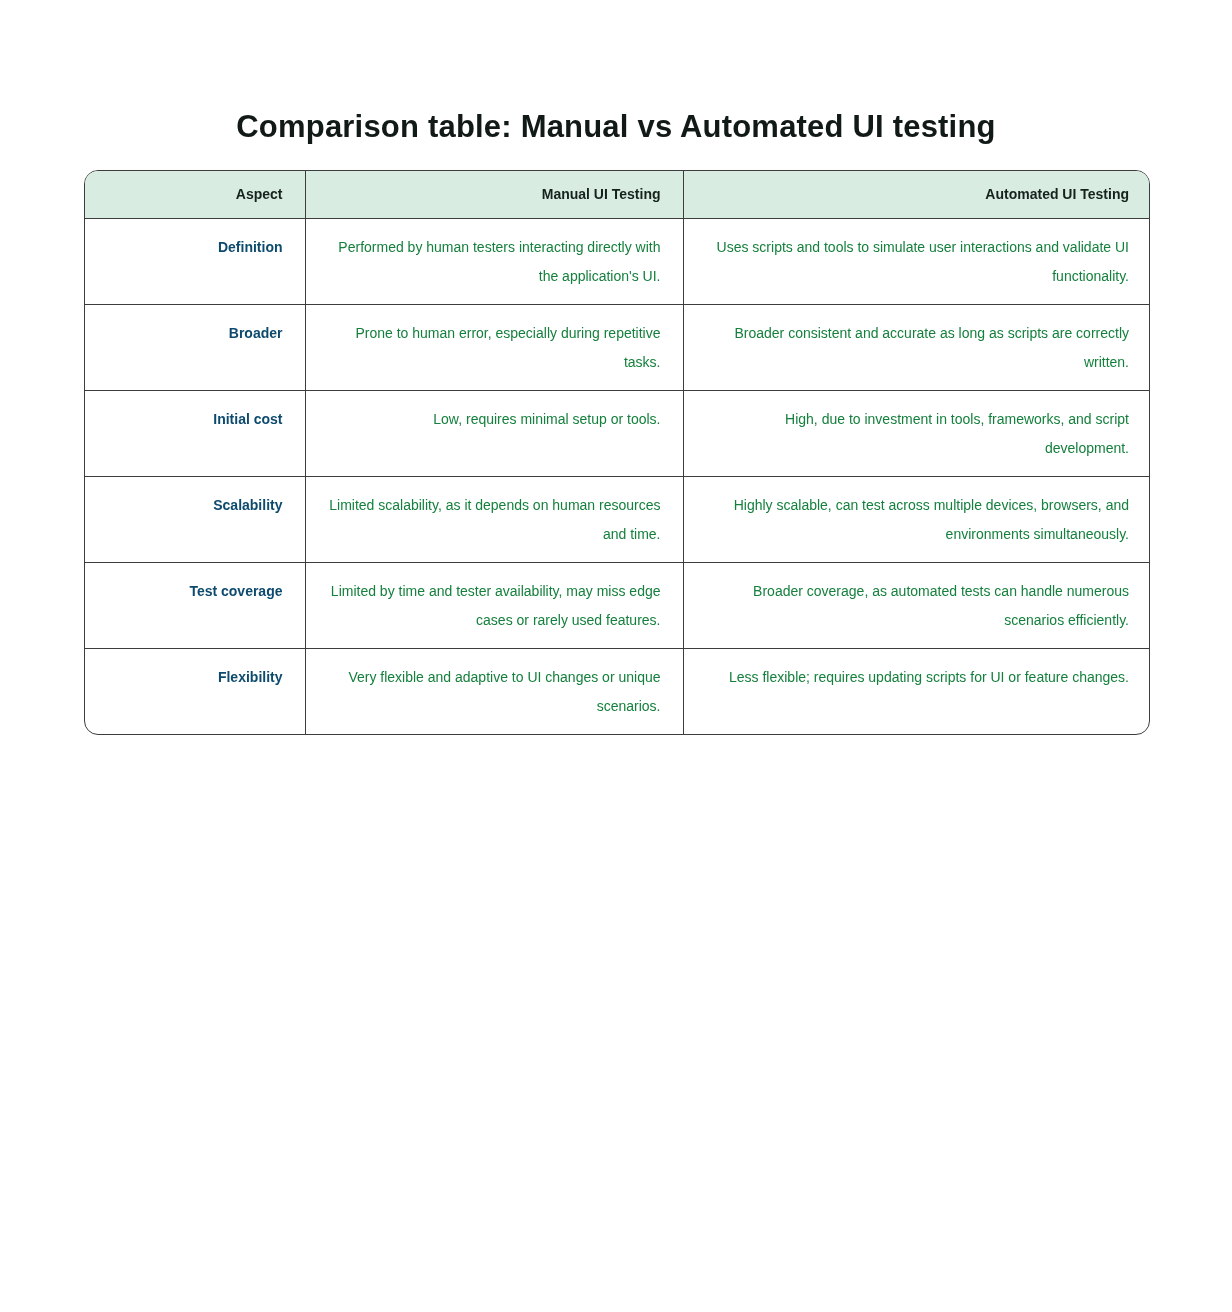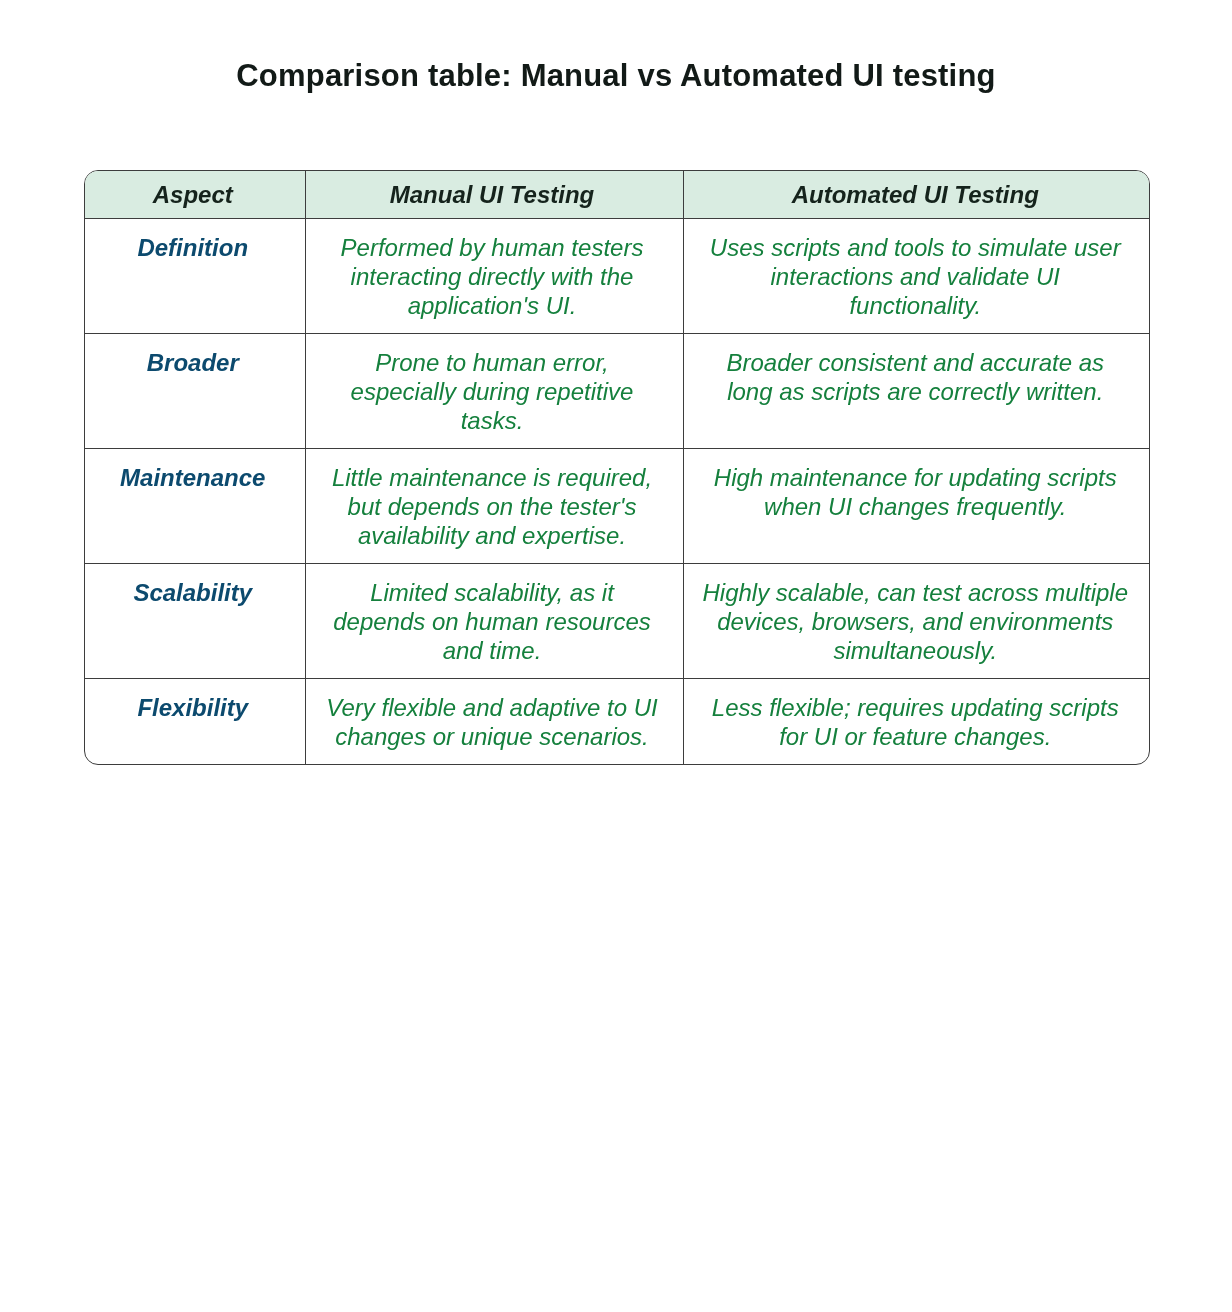--- a/index.html
+++ b/index.html
@@ -8,21 +8,21 @@
     font-family: "Liberation Sans", "DejaVu Sans", sans-serif;
     color: #2b2b2b;
   }
   .page {
     width: 1232px;
     height: 1312px;
     background: #ffffff;
     position: relative;
   }
   .page-title {
-    padding-top: 58px;
+    padding-top: 109px;
     text-align: center;
     font-size: 31px;
     font-weight: 700;
     color: #121a17;
     letter-spacing: 0.2px;
   }
   .table-wrap {
     position: absolute;
     left: 84px;
     top: 170px;
@@ -37,25 +37,24 @@
     width: 100%;
     table-layout: fixed;
   }
   col.col-aspect    { width: 220px; }
   col.col-manual    { width: 378px; }
   col.col-automated { width: 468px; }
   th, td {
     border-right: 1px solid #3d3d3d;
     border-bottom: 1px solid #3d3d3d;
     vertical-align: top;
-    text-align: center;
-    font-size: 24px;
+    text-align: right;
+    font-size: 14px;
     line-height: 29px;
     padding: 14px 22px 13px 18px;
-    font-style: italic;
   }
   th:last-child, td:last-child { border-right: none; }
   tr:last-child td { border-bottom: none; }
   thead th {
     background: #d9ece1;
     color: #15231c;
     font-weight: 700;
     padding-top: 9px;
     padding-bottom: 9px;
   }
@@ -90,28 +89,33 @@
           <td class="aspect-cell">Definition</td>
           <td class="desc-cell">Performed by human testers interacting directly with the application's UI.</td>
           <td class="desc-cell">Uses scripts and tools to simulate user interactions and validate UI functionality.</td>
         </tr>
         <tr>
           <td class="aspect-cell">Broader</td>
           <td class="desc-cell">Prone to human error, especially during repetitive tasks.</td>
           <td class="desc-cell">Broader consistent and accurate as long as scripts are correctly written.</td>
         </tr>
         <tr>
-          <td class="aspect-cell">Maintenance</td>
-          <td class="desc-cell">Little maintenance is required, but depends on the tester's availability and expertise.</td>
-          <td class="desc-cell">High maintenance for updating scripts when UI changes frequently.</td>
+          <td class="aspect-cell">Initial cost</td>
+          <td class="desc-cell">Low, requires minimal setup or tools.</td>
+          <td class="desc-cell">High, due to investment in tools, frameworks, and script development.</td>
         </tr>
         <tr>
           <td class="aspect-cell">Scalability</td>
           <td class="desc-cell">Limited scalability, as it depends on human resources and time.</td>
           <td class="desc-cell">Highly scalable, can test across multiple devices, browsers, and environments simultaneously.</td>
+        </tr>
+        <tr>
+          <td class="aspect-cell">Test coverage</td>
+          <td class="desc-cell">Limited by time and tester availability, may miss edge cases or rarely used features.</td>
+          <td class="desc-cell">Broader coverage, as automated tests can handle numerous scenarios efficiently.</td>
         </tr>
         <tr>
           <td class="aspect-cell">Flexibility</td>
           <td class="desc-cell">Very flexible and adaptive to UI changes or unique scenarios.</td>
           <td class="desc-cell">Less flexible; requires updating scripts for UI or feature changes.</td>
         </tr>
       </tbody>
     </table>
   </div>
 </div>

